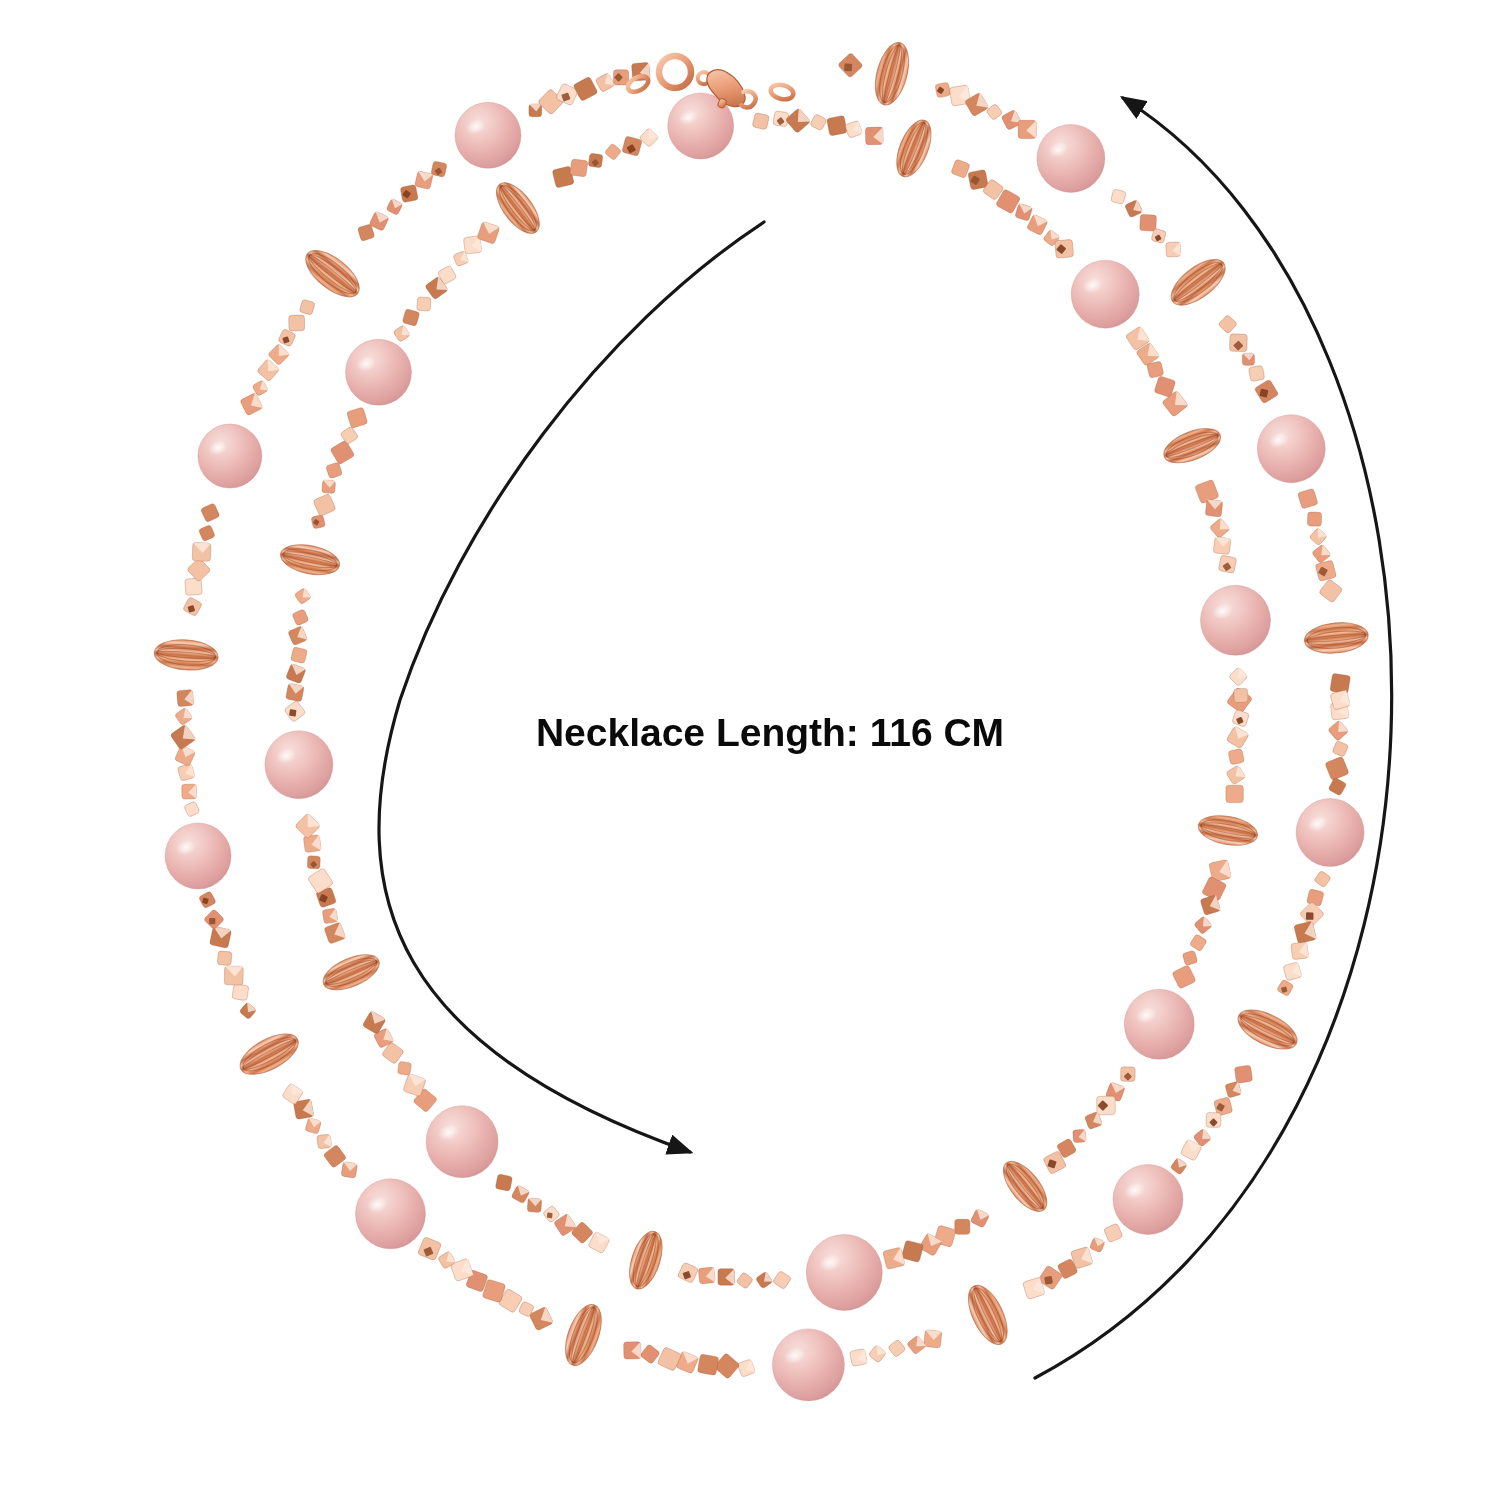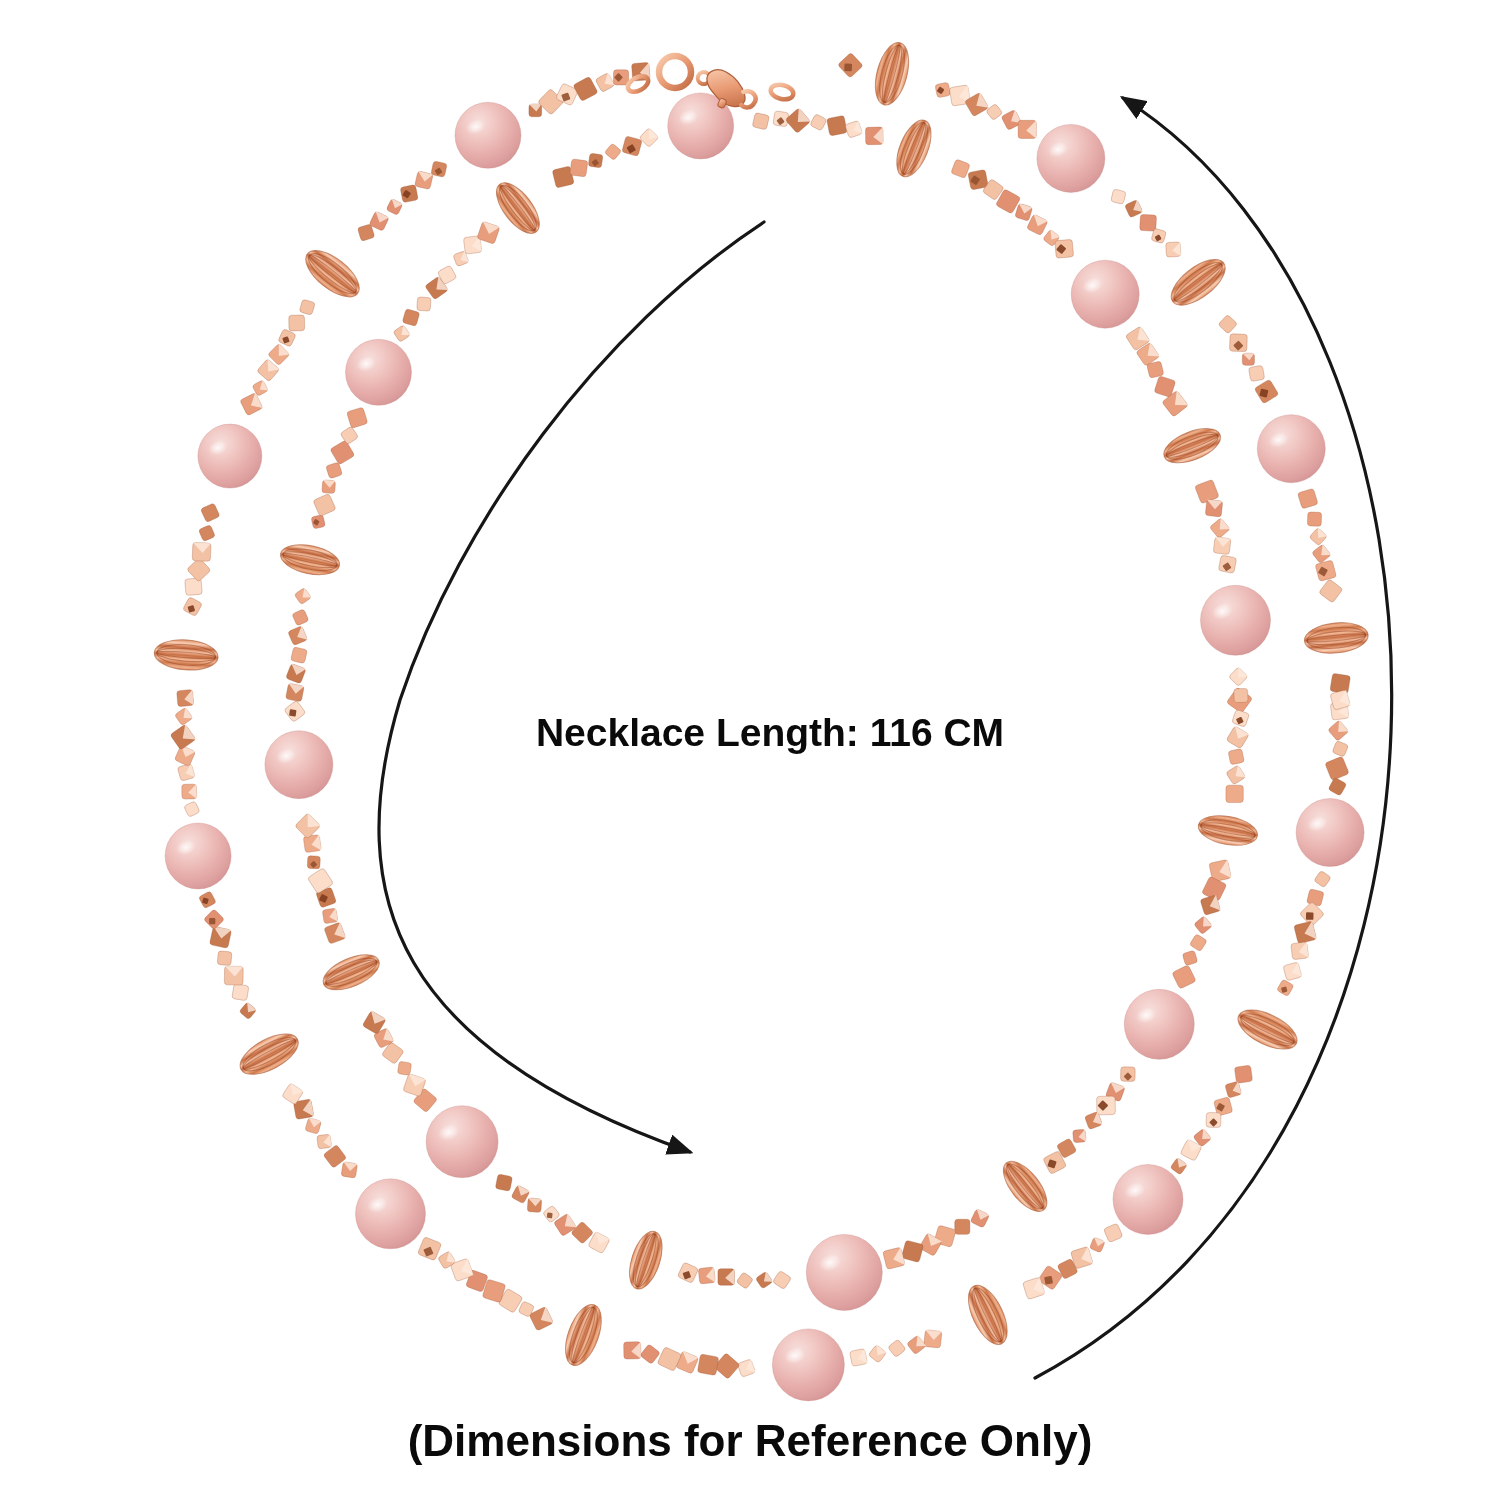--- a/index.html
+++ b/index.html
@@ -1053,14 +1053,13 @@
         <ellipse cx="782" cy="92" rx="11.5" ry="7" transform="rotate(14 782 92)" fill="none" stroke="url(#goldLin)" stroke-width="4.5"></ellipse>
       </g>
       <g>
         <path d="M764,222 C600,330 460,520 400,700 C340,900 400,1050 690,1152" fill="none" stroke="#161616" stroke-width="3.2" stroke-linecap="round" marker-end="url(#arrowHead)"></path>
         <path d="M1035,1378 C1500,1130 1490,330 1123,98" fill="none" stroke="#161616" stroke-width="3.2" stroke-linecap="round" marker-end="url(#arrowHead)"></path>
       </g>
     </svg>
 
   <div class="annotation len-label">Necklace Length: 116 CM</div>
 
-  <div class="annotation foot-label">(Dimensions for Reference Only)</div>
 </div>
 
 </body></html>

